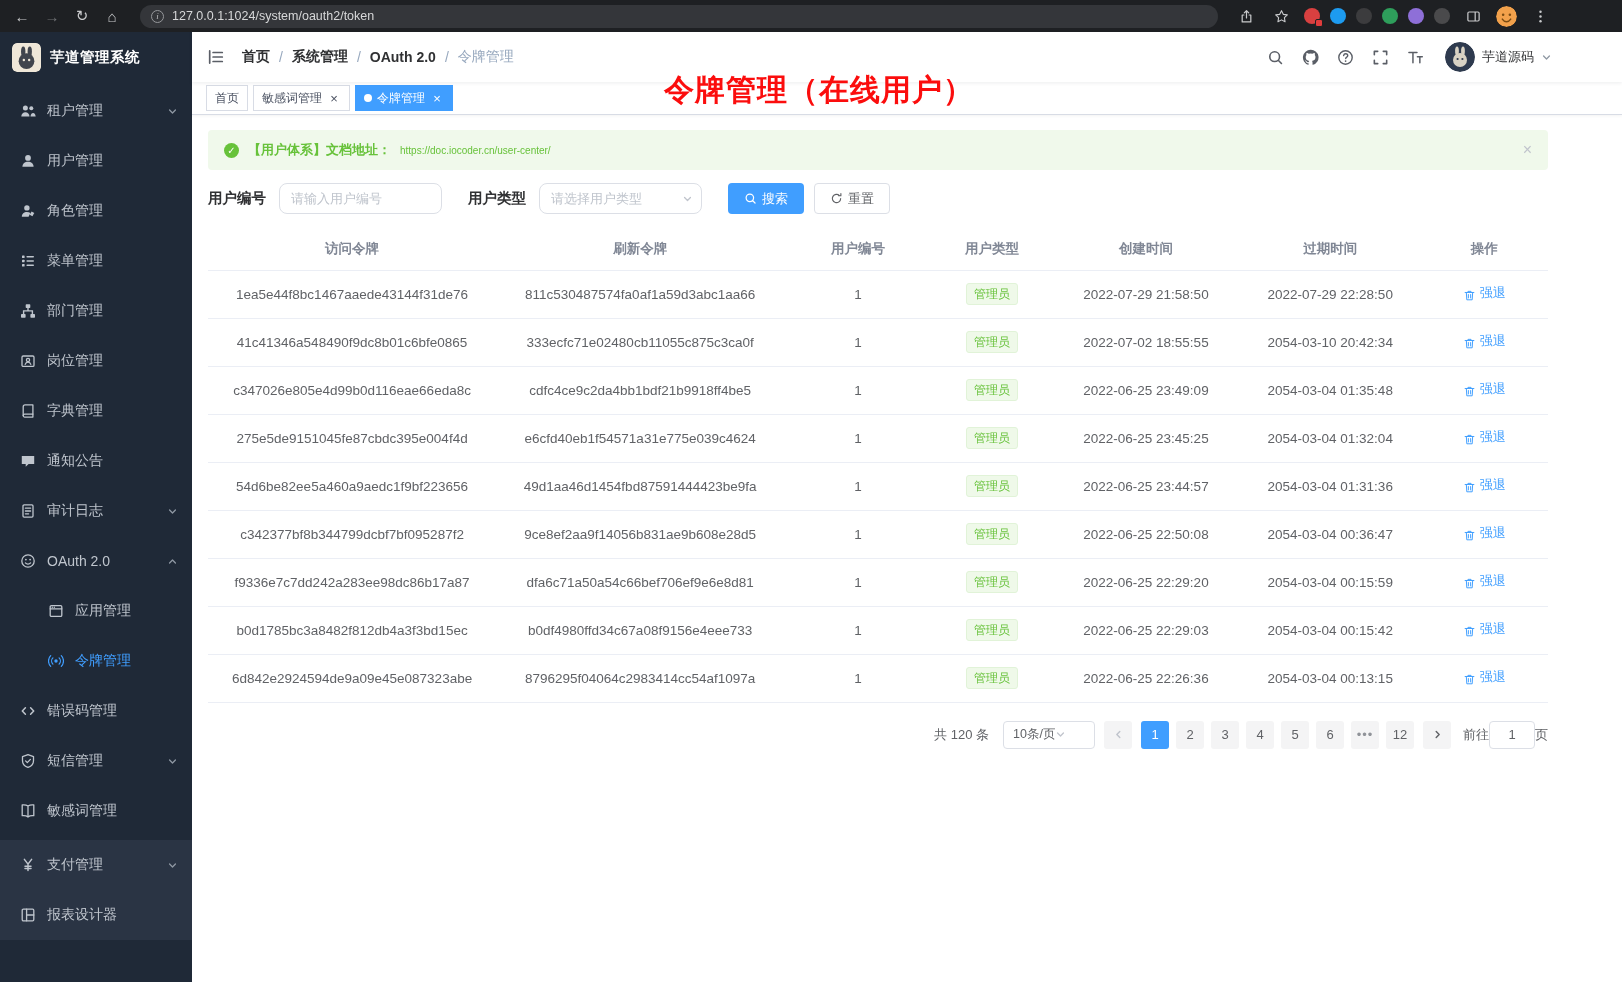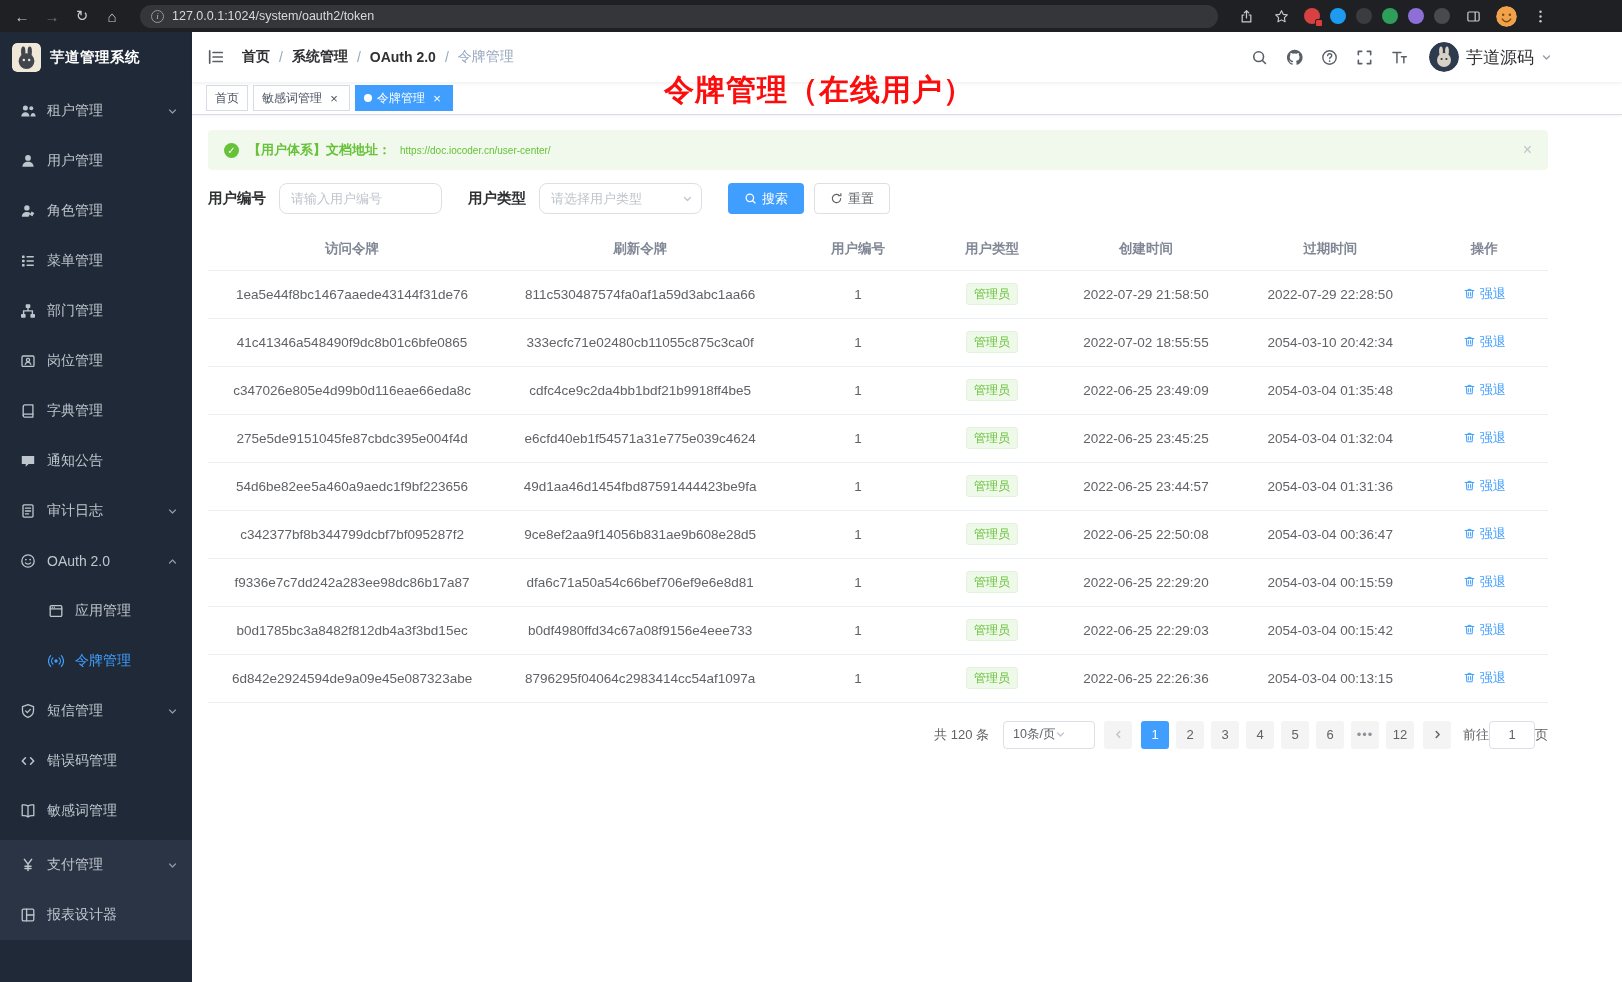--- a/index.html
+++ b/index.html
@@ -47,21 +47,21 @@
   .hamburger svg{width:18px;height:18px}
   .breadcrumb{display:flex;align-items:center;gap:9px;font-size:14px}
   .crumb{color:#303133;font-weight:600;cursor:pointer}
   .crumb.last{color:#97a8be;font-weight:400;cursor:default}
   .crumb-sep{color:#97a8be}
   .nav-tools{margin-left:auto;display:flex;align-items:center;gap:15px;color:#5a5e66}
   .tool-ic{width:20px;height:20px;display:flex;align-items:center;justify-content:center;cursor:pointer}
   .tool-ic svg{width:17px;height:17px}
   .user-box{display:flex;align-items:center;gap:7px;margin-left:5px;cursor:pointer}
   .nav-avatar{width:30px;height:30px;border-radius:50%;overflow:hidden;flex:none}
-  .user-name{font-size:17px;color:#303133;white-space:nowrap}
+  .user-name{font-size:13px;color:#303133;white-space:nowrap}
   .user-caret{width:11px;display:flex;color:#8f98a3}
   .user-caret svg{width:11px;height:11px}
 
   
   .tabbar{height:33px;background:#fff;border-bottom:1px solid #d8dce5;box-shadow:0 1px 3px rgba(0,0,0,.05);display:flex;align-items:center;padding:0 14px;gap:5px;flex:none}
   .tag{height:26px;display:inline-flex;align-items:center;gap:5px;border:1px solid #d8dce5;background:#fff;color:#495060;font-size:12px;padding:0 8px;cursor:pointer;white-space:nowrap}
   .tag.active{background:#409eff;border-color:#409eff;color:#fff}
   .tag-dot{width:8px;height:8px;border-radius:50%;background:#fff;display:inline-block}
   .tag-close{font-size:13px;line-height:1;display:inline-flex;align-items:center;justify-content:center;width:14px;height:14px;border-radius:50%}
 
@@ -84,21 +84,21 @@
   .sel-caret svg{width:11px;height:11px}
   .btn{height:31px;border-radius:4px;font-size:13px;display:inline-flex;align-items:center;gap:5px;padding:0 15px;cursor:pointer;border:1px solid transparent;font-family:inherit}
   .btn svg{width:13px;height:13px}
   .btn-search{background:#409eff;color:#fff;margin-right:10px}
   .btn-reset{background:#fff;border-color:#dcdfe6;color:#606266}
 
   .data-table{width:100%;border-collapse:collapse;table-layout:fixed}
   .data-table th{height:41px;font-size:13.5px;font-weight:600;color:#808795;border-bottom:1px solid #ebeef5;text-align:center;white-space:nowrap}
   .data-table td{height:48px;font-size:13.5px;color:#606266;border-bottom:1px solid #ebeef5;text-align:center;white-space:nowrap;overflow:hidden;text-overflow:ellipsis}
   .badge{display:inline-block;background:#eff9e9;border:1px solid #e1f3d8;color:#67c23a;font-size:12px;line-height:1;padding:4px 7px;border-radius:3px}
-  .act{color:#409eff;display:inline-flex;align-items:center;gap:4px;cursor:pointer;font-size:13px}
+  .act{color:#409eff;display:inline-flex;align-items:flex-end;gap:4px;cursor:pointer;font-size:13px}
   .act svg{width:13px;height:13px}
 
   .pagination{display:flex;align-items:center;justify-content:flex-end;gap:9px;margin-top:18px;font-size:13px;color:#606266}
   .p-total{margin-right:5px;white-space:nowrap}
   .p-size{width:92px;height:28px;border:1px solid #dcdfe6;border-radius:4px;display:flex;align-items:center;justify-content:flex-start;padding:0 9px;cursor:pointer;font-size:12.5px;color:#606266;white-space:nowrap}
   .p-size svg{width:11px;height:11px;color:#c0c4cc}
   .pages{display:flex;gap:7px;align-items:center}
   .pbtn{min-width:28px;height:28px;border:none;border-radius:3px;background:#f4f4f5;color:#606266;font-size:13px;display:inline-flex;align-items:center;justify-content:center;cursor:pointer;font-family:inherit;padding:0 4px}
   .pbtn.active{background:#409eff;color:#fff}
   .pbtn.dots{color:#909399;letter-spacing:1px}
@@ -323,40 +323,40 @@
             <svg viewBox="0 0 16 16" fill="none" stroke="currentColor" stroke-width="1.2" stroke-linecap="round" stroke-linejoin="round" xmlns="http://www.w3.org/2000/svg">
               <path d="M4.9 4.9a4.4 4.4 0 0 0 0 6.2M11.1 4.9a4.4 4.4 0 0 1 0 6.2M2.7 2.7a7.5 7.5 0 0 0 0 10.6M13.3 2.7a7.5 7.5 0 0 1 0 10.6"></path>
               <circle cx="8" cy="8" r="1.7" fill="currentColor" stroke="none"></circle>
             </svg>
           </span>
        <span class="mi-label">令牌管理</span>
 
      </div>
         <div class="menu-item">
        <span class="mi-icon">
+            <svg viewBox="0 0 16 16" fill="none" stroke="currentColor" stroke-width="1.5" stroke-linecap="round" stroke-linejoin="round" xmlns="http://www.w3.org/2000/svg">
+              <path d="M5.4 4.7L2.3 8l3.1 3.3M10.6 4.7L13.7 8l-3.1 3.3"></path>
+            </svg>
+          </span>
+       <span class="mi-label">错误码管理</span>
+
+     </div>
+        <div class="menu-item">
+       <span class="mi-icon">
             <svg viewBox="0 0 16 16" fill="none" stroke="currentColor" stroke-width="1.3" stroke-linecap="round" stroke-linejoin="round" xmlns="http://www.w3.org/2000/svg">
               <path d="M8 1.6l5.5 2v3.9c0 3.3-2.2 5.8-5.5 6.9-3.3-1.1-5.5-3.6-5.5-6.9V3.6z"></path>
               <path d="M5.6 7.9l1.7 1.7 3.1-3.2"></path>
             </svg>
           </span>
        <span class="mi-label">短信管理</span>
        <span class="mi-chev">
             <svg viewBox="0 0 12 12" fill="none" stroke="currentColor" stroke-width="1.4" stroke-linecap="round" stroke-linejoin="round" xmlns="http://www.w3.org/2000/svg">
               <path d="M2.8 4.4L6 7.6l3.2-3.2"></path>
             </svg>
           </span>
-     </div>
-        <div class="menu-item">
-       <span class="mi-icon">
-            <svg viewBox="0 0 16 16" fill="none" stroke="currentColor" stroke-width="1.5" stroke-linecap="round" stroke-linejoin="round" xmlns="http://www.w3.org/2000/svg">
-              <path d="M5.4 4.7L2.3 8l3.1 3.3M10.6 4.7L13.7 8l-3.1 3.3"></path>
-            </svg>
-          </span>
-       <span class="mi-label">错误码管理</span>
-
      </div>
         <div class="menu-item">
        <span class="mi-icon">
             <svg viewBox="0 0 16 16" fill="none" stroke="currentColor" stroke-width="1.3" stroke-linecap="round" stroke-linejoin="round" xmlns="http://www.w3.org/2000/svg">
               <path d="M8 3.1C6.8 2.2 5.3 1.8 3.7 1.8H2.2v10.9h1.5c1.6 0 3.1.4 4.3 1.3 1.2-.9 2.7-1.3 4.3-1.3h1.5V1.8h-1.5c-1.6 0-3.1.4-4.3 1.3zM8 3.1v10.9"></path>
             </svg>
           </span>
        <span class="mi-label">敏感词管理</span>
 
      </div>

